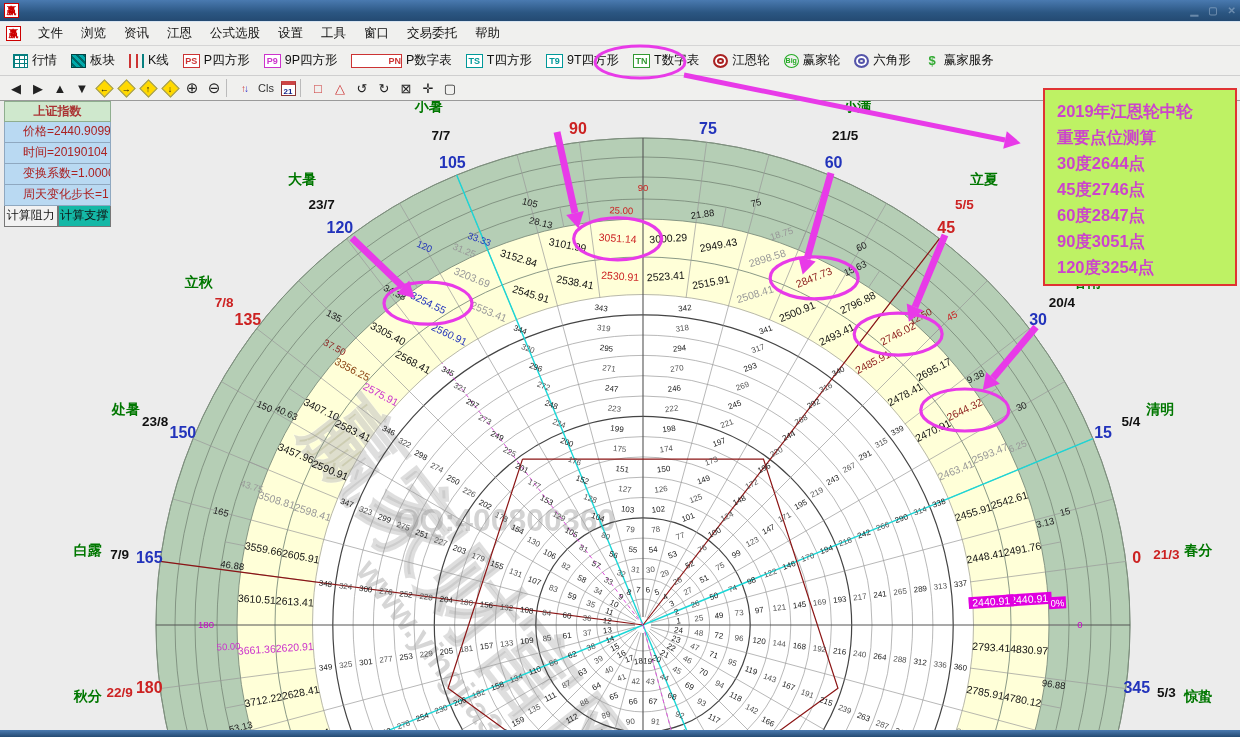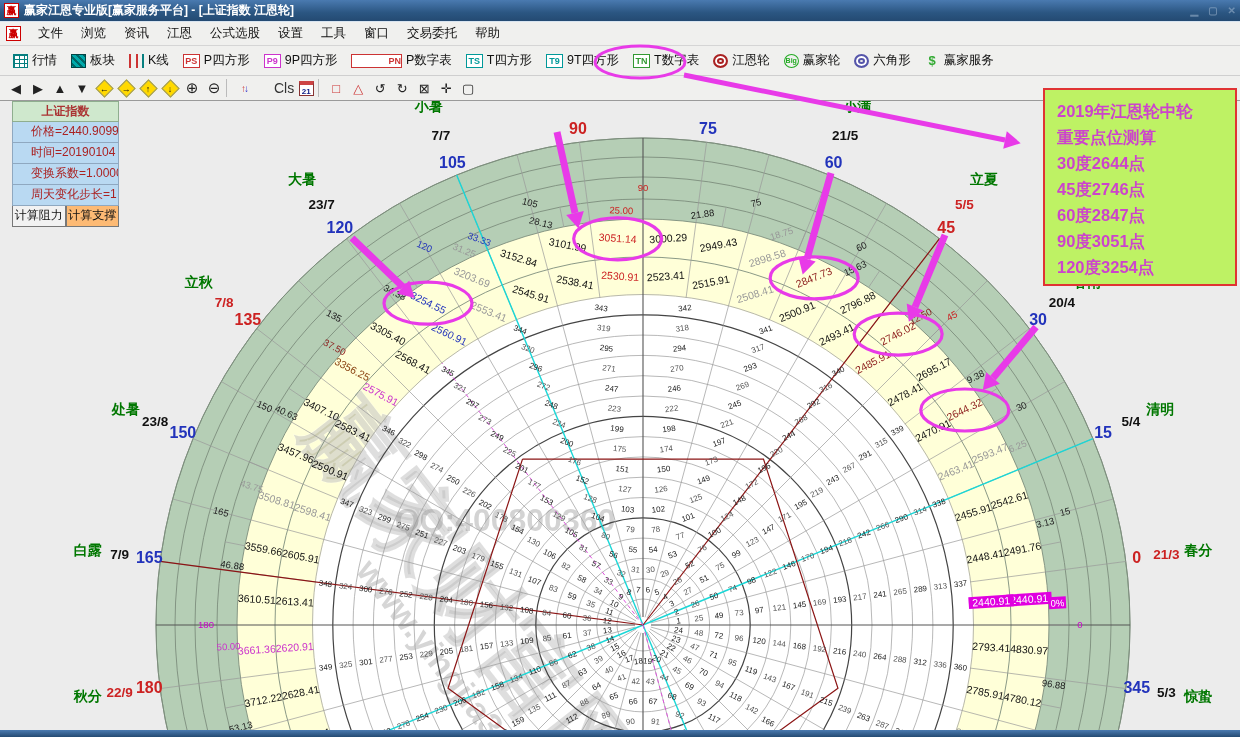--- a/index.html
+++ b/index.html
@@ -44,61 +44,60 @@
   
   .toolbar2 { position:absolute; left:0; top:76px; width:1240px; height:25px; background:#f0f0ee;
     display:flex; align-items:center; border-bottom:1px solid #9a9a9a; padding-left:6px; gap:2px; }
   .t2 { min-width:20px; height:20px; display:flex; align-items:center; justify-content:center;
     font-size:13px; color:#222; }
   .t2.red { color:#c33; }
   .t2.sep { width:6px; min-width:6px; border-left:1px solid #bbb; height:18px; }
   .diam { width:13px; height:13px; background:#ffd900; border:1px solid #996; transform:rotate(45deg);
     display:flex; align-items:center; justify-content:center; }
   .diam span { transform:rotate(-45deg); font-size:9px; font-weight:bold; color:#111; }
-  .cls-txt { font-size:14px; color:#333;margin-left:18px; }
+  .cls-txt { font-size:11px; color:#333; }
   .cal { width:15px; height:15px; border:1px solid #833; background:#fff; font-size:8px; line-height:13px;
     text-align:center; color:#128; border-top:4px solid #c44; font-weight:bold; }
   .updown { font-size:10px; letter-spacing:-2px; }
   .updown .u { color:#c33; } .updown .d { color:#33c; }
 
   
   .canvas { position:absolute; left:0; top:101px; width:1240px; height:629px; background:#ececec; overflow:hidden; }
   .canvas svg { position:absolute; left:0; top:0; }
 
   
-  .info-panel { position:absolute; left:12px; top:0; width:107px; font-size:12px; z-index:5; }
+  .info-panel { position:absolute; left:4px; top:0; width:107px; font-size:12px; z-index:5; }
   .info-title { background:#cfe8cd; border:1px solid #8fae8f; color:#a33; font-weight:bold;
     text-align:center; height:21px; line-height:19px; }
   .info-row { background:#b9d9f2; border:1px solid #8fa8c0; border-top:none; color:#a22;
     height:21px; line-height:19px; padding-left:18px; white-space:nowrap; overflow:hidden; }
   .info-buttons { display:flex; }
   .info-buttons div { flex:1; height:21px; line-height:19px; text-align:center; border:1px solid #777; border-top:none; }
   .btn-resist { background:#f2f2f2; color:#111; }
-  .btn-support { background:#fdba74; color:#111; }
+  .btn-support { background:#14b8a6; color:#111; }
 
   
   .anno-box { position:absolute; left:1043px; top:88px; width:194px; height:198px; border:2px solid #e03333;
     background:#bef264; z-index:6; padding:8px 0 0 12px; }
   .anno-line { color:#cc44cc; font-size:16.5px; font-weight:bold; line-height:26px; white-space:nowrap; }
 
   
   #overlay { position:absolute; left:0; top:0; width:1240px; height:737px; pointer-events:none; z-index:7; }
 
   
   .statusbar { position:absolute; left:0; top:730px; width:1240px; height:7px;
     background:linear-gradient(#4a7ab0,#244a72); }
 </style>
 </head>
 <body>
 
 <div id="app">
 
   <div class="titlebar">
     <span class="app-logo">赢</span>
-    <span>赢家江恩专业版[赢家服务平台] - [上证指数 江恩轮]</span>
     <span class="win-controls">
       <span>▁</span>
       <span>▢</span>
       <span>✕</span>
     </span>
   </div>
 
   <div class="menubar">
     <span class="menu-logo">赢</span>
     <span id="menu-items" style="display: flex;">

